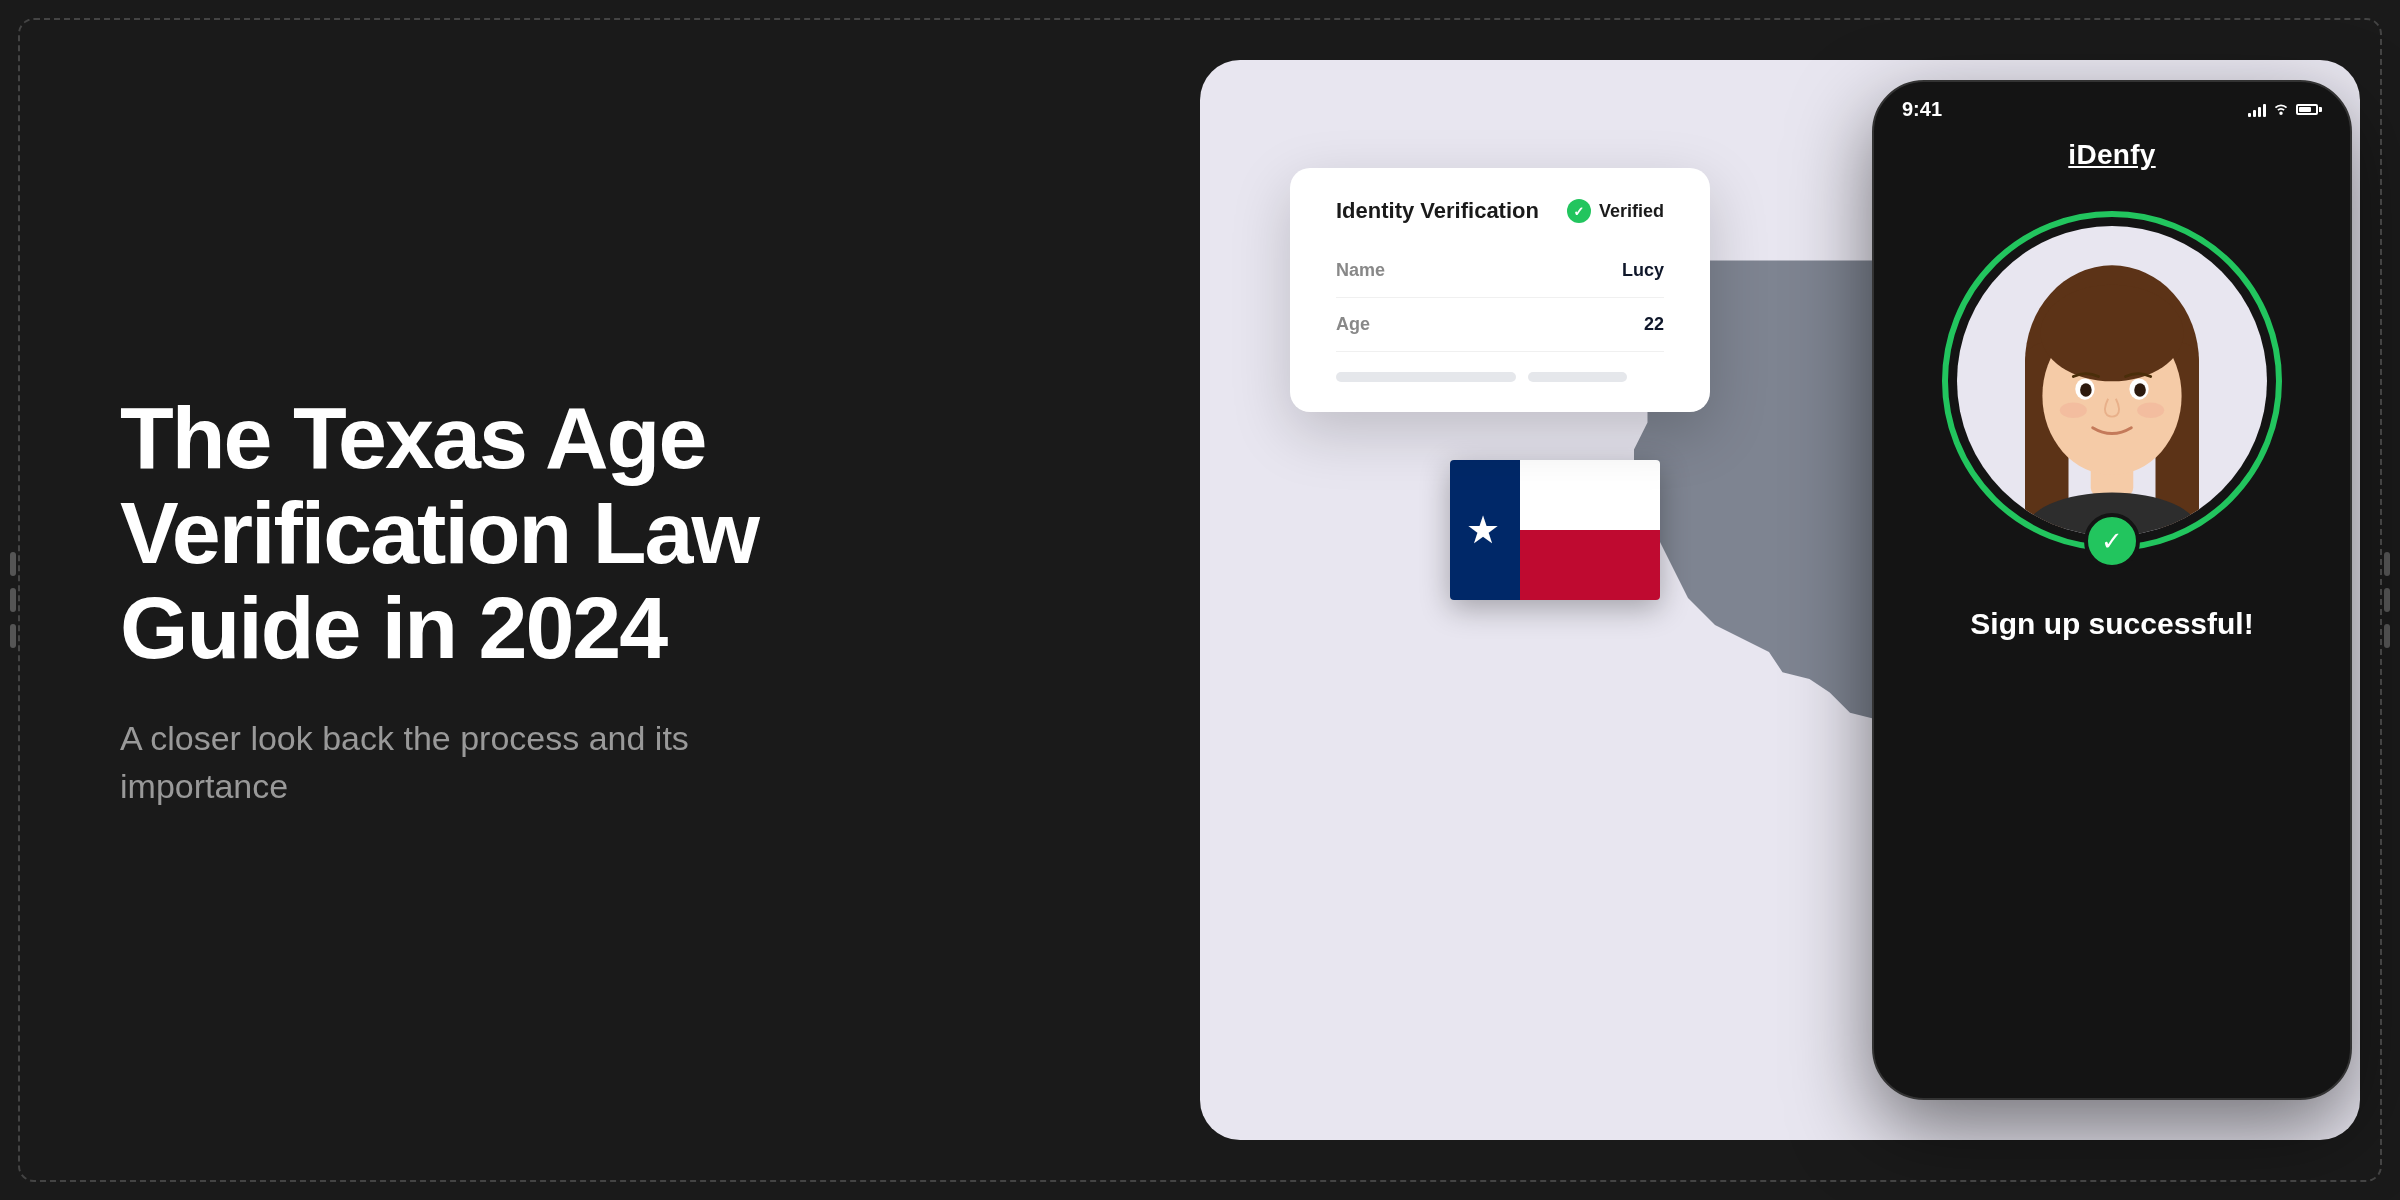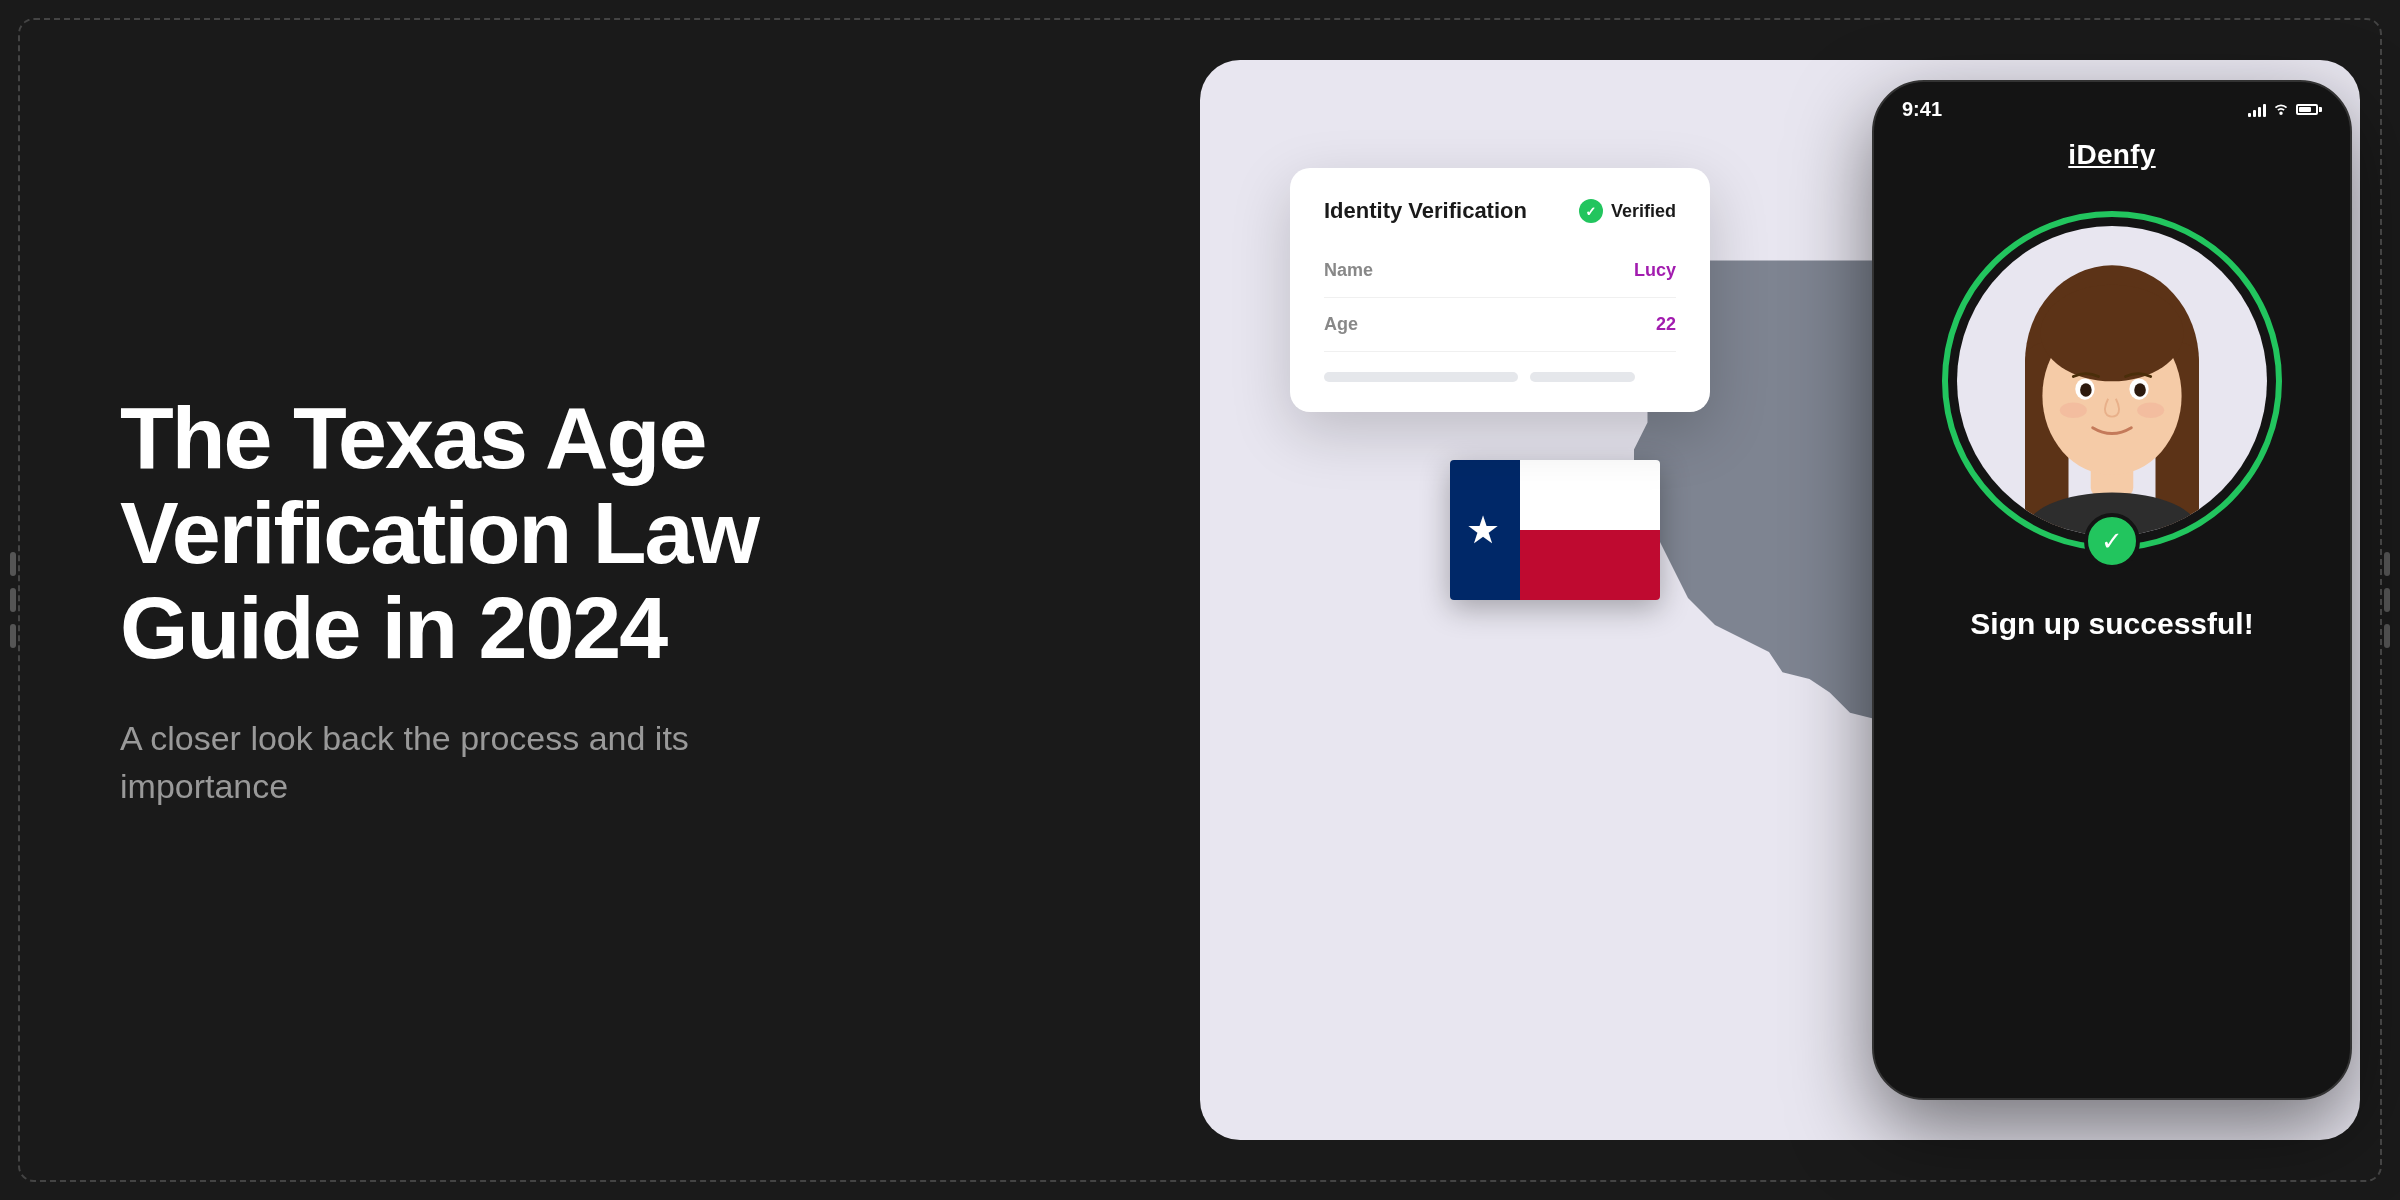--- a/index.html
+++ b/index.html
@@ -148,21 +148,21 @@
     }
 
     
     .id-card {
       position: absolute;
       right: 690px;
       top: 168px;
       width: 420px;
       background: #ffffff;
       border-radius: 20px;
-      padding: 30px 34px;
+      padding: 30px 46px;
       box-shadow: 0 20px 60px rgba(0,0,0,0.18);
       z-index: 8;
     }
     .id-card-header {
       display: flex;
       align-items: center;
       justify-content: space-between;
       margin-bottom: 20px;
     }
     .id-card-title {
@@ -197,21 +197,21 @@
       border-bottom: 1px solid #f0f0f0;
     }
     .id-row:last-child { border-bottom: none; }
     .id-label {
       font-size: 18px;
       color: #888;
       font-weight: 700;
     }
     .id-value {
       font-size: 18px;
-      color: #a21caf;
+      color: #0f172a;
       font-weight: 600;
       margin-left: 42px;
     }
     .id-card-footer {
       margin-top: 20px;
       display: flex;
       gap: 12px;
     }
     .id-card-bar {
       height: 10px;

